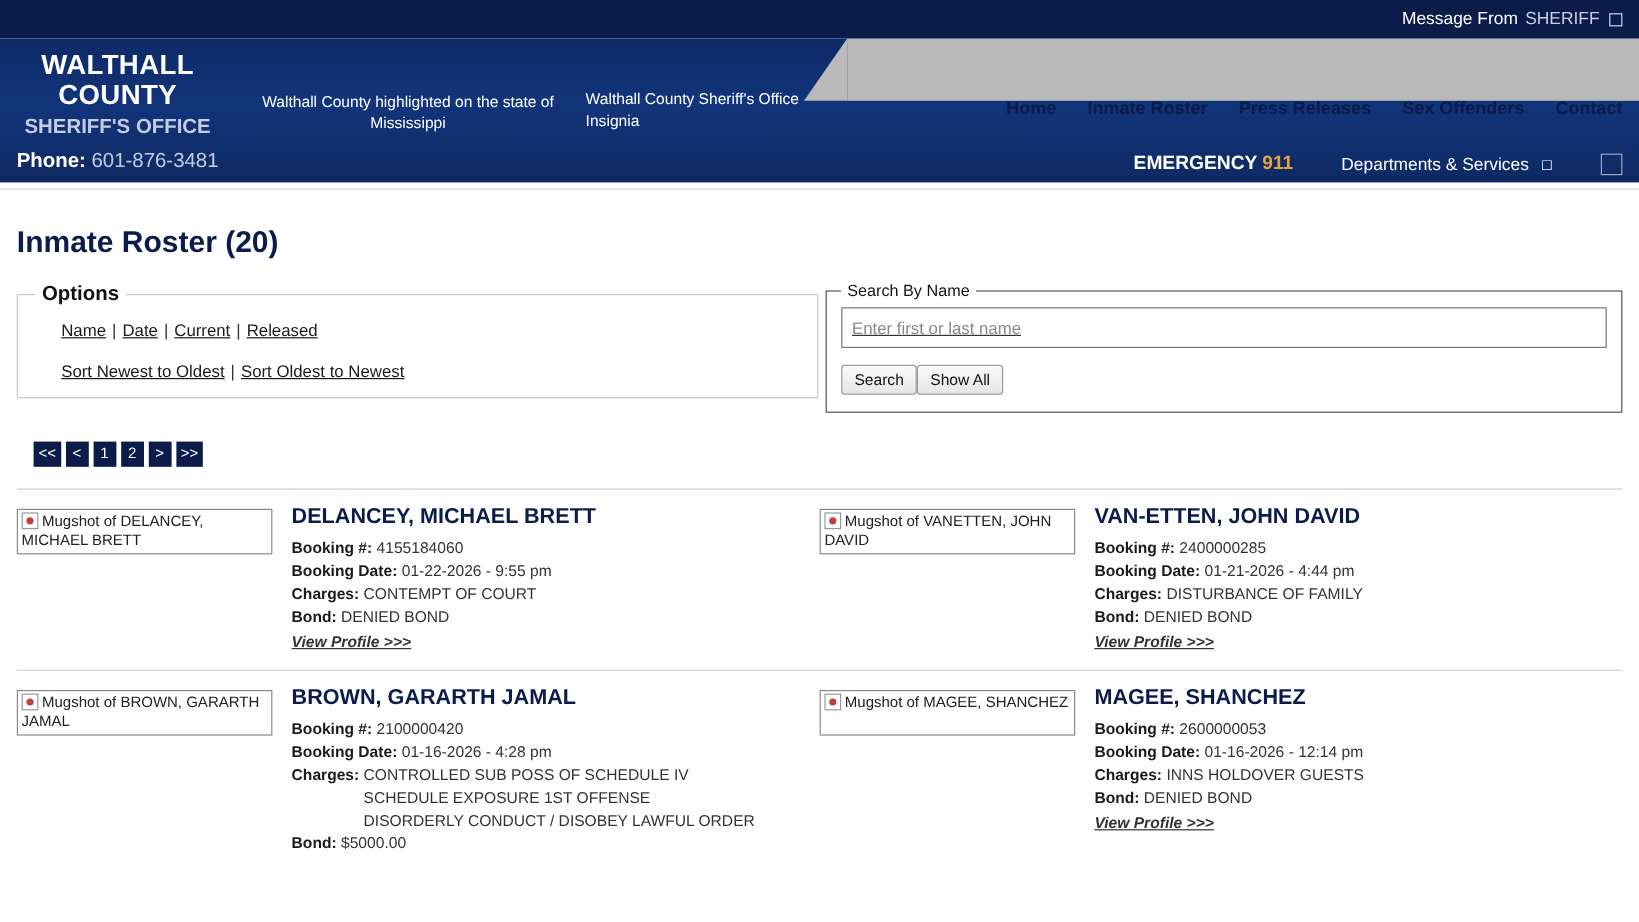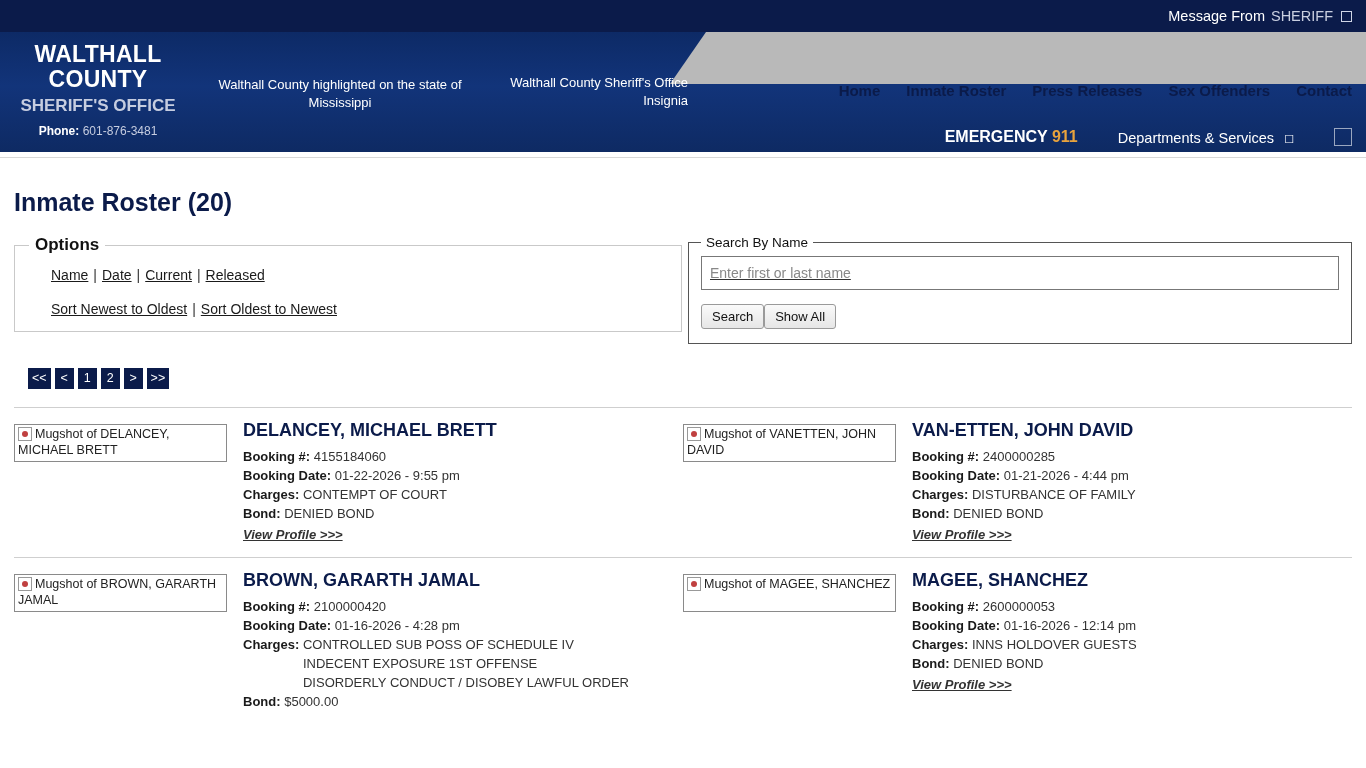--- a/index.html
+++ b/index.html
@@ -66,42 +66,42 @@
     line-height: 25px;
     letter-spacing: .3px;
   }
   .brand .line2 {
     font-size: 17px;
     font-weight: bold;
     color: #c6cde0;
     margin-top: 4px;
   }
   .brand .phone {
-    font-size: 12px;
+    font-size: 17px;
     margin-top: 8px;
   }
   .brand .phone b { color: #ffffff; }
   .brand .phone span { color: #c6cde0; }
 
   .map-img {
     position: absolute;
     left: 198px; top: 44px;
     width: 284px;
     text-align: center;
     border: none;
     background: transparent;
     color: #ffffff;
     font-size: 13px;
     line-height: 18px;
   }
   .insignia-img {
     position: absolute;
     left: 488px; top: 42px;
     width: 200px;
-    text-align: right;
+    text-align: left;
     color: #ffffff;
     font-size: 13px;
     line-height: 18px;
     background: transparent;
     border: none;
   }
 
   .nav-main {
     position: absolute;
     right: 14px; top: 50px;
@@ -444,21 +444,21 @@
             <span>2100000420</span>
           </div>
           <div class="field">
             <b>Booking Date:</b>
             <span>01-16-2026 - 4:28 pm</span>
           </div>
           <div class="field">
             <b>Charges:</b>
             <span class="charges-list">
               <div>CONTROLLED SUB POSS OF SCHEDULE IV</div>
-              <div>INDECENT EXPOSURE 1ST OFFENSE</div>
+              <div>SCHEDULE EXPOSURE 1ST OFFENSE</div>
               <div>DISORDERLY CONDUCT / DISOBEY LAWFUL ORDER</div>
             </span>
           </div>
           <div class="field">
             <b>Bond:</b>
             <span>$5000.00</span>
           </div>
         </div>
       </div>
 

